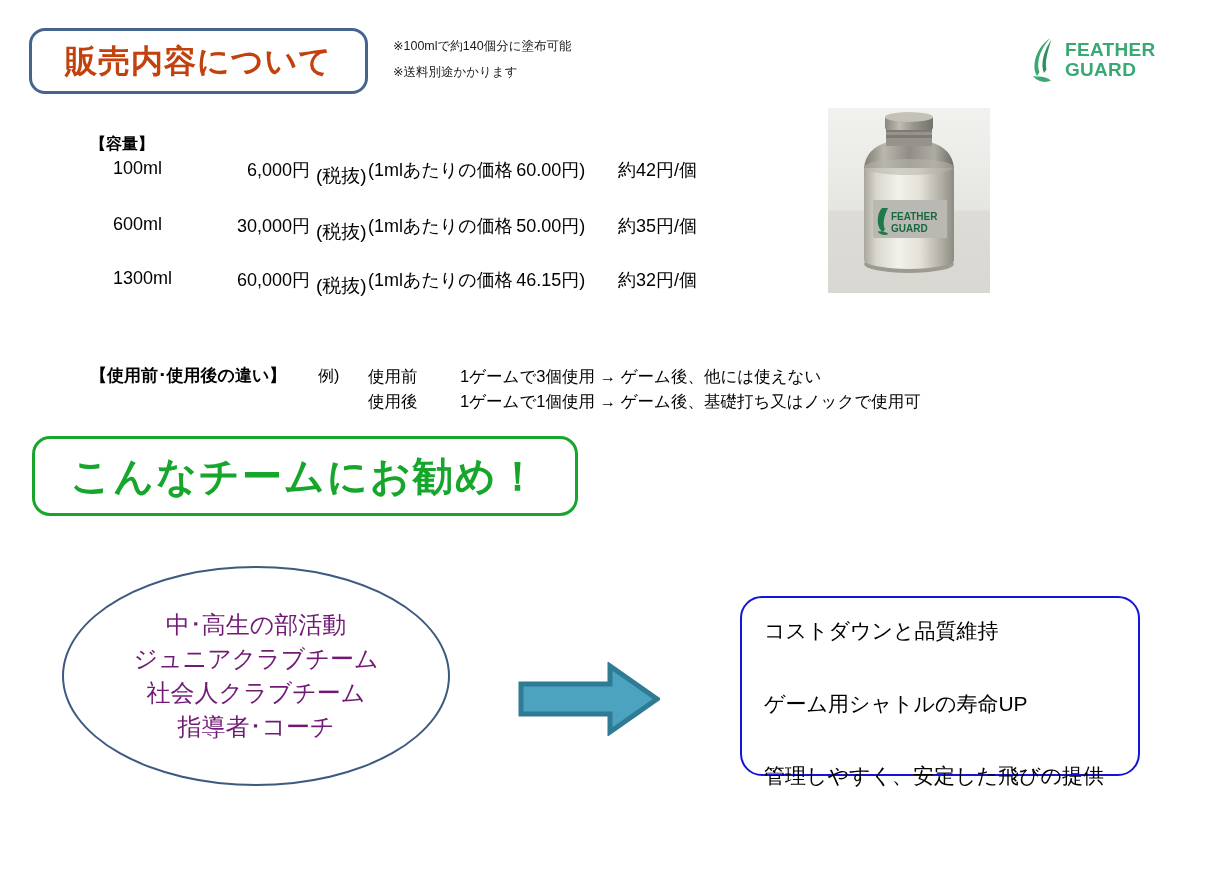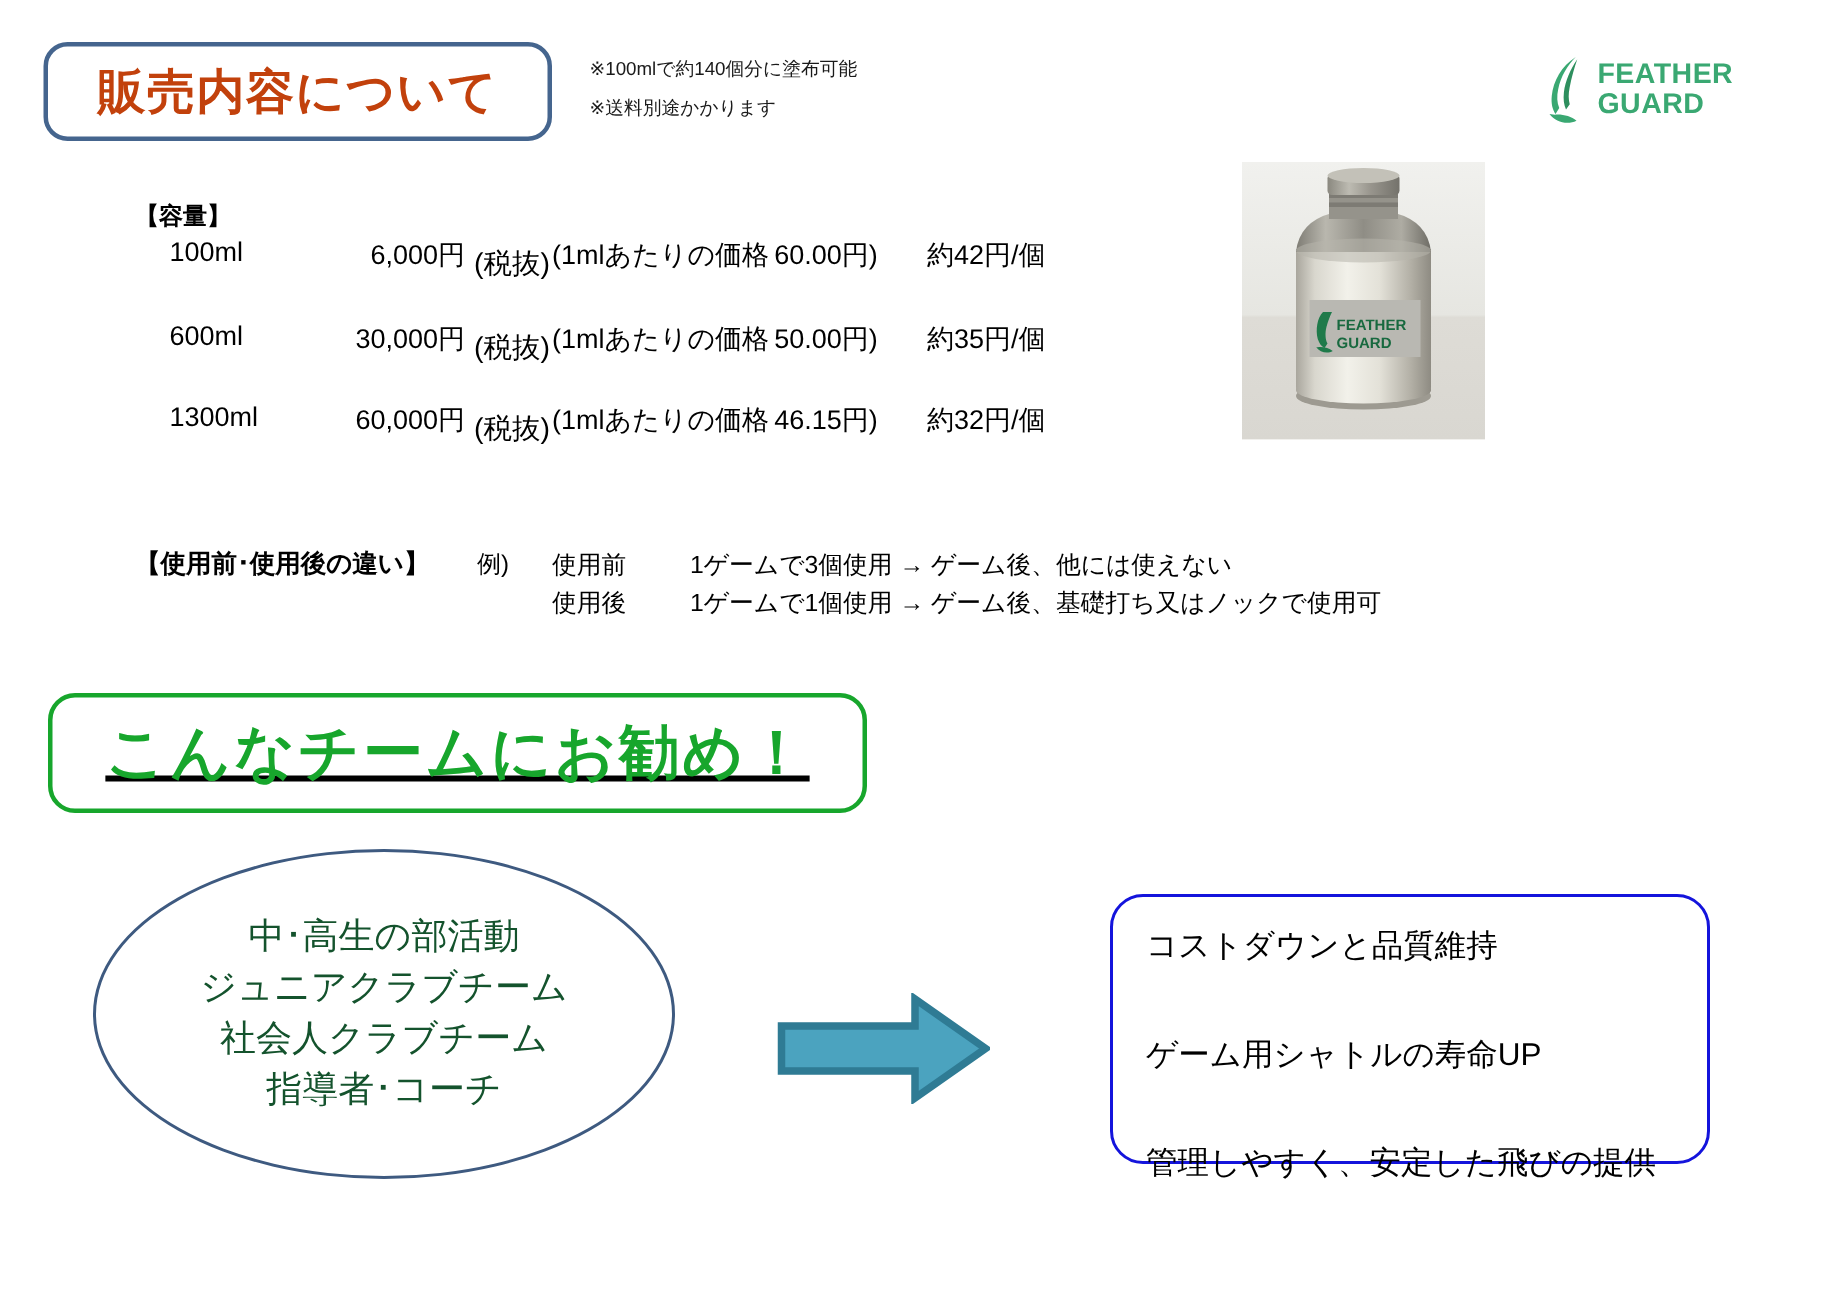--- a/index.html
+++ b/index.html
@@ -174,31 +174,30 @@
   }
   .usage-row .u-detail {
     position: absolute;
     left: 460px;
   }
 
   
   #recommend-box {
     position: absolute;
     left: 32px;
-    top: 462px;
+    top: 436px;
     width: 546px;
     height: 80px;
     border: 3px solid #17a62c;
     border-radius: 18px;
     background: #ffffff;
     box-sizing: border-box;
     display: flex;
     align-items: center;
     justify-content: center;
-    text-decoration: underline;
   }
   #recommend-text {
     font-size: 40px;
     font-weight: bold;
     color: #17a62c;
     letter-spacing: 2px;
     line-height: 1;
   }
 
   
@@ -213,21 +212,21 @@
     background: #ffffff;
     box-sizing: border-box;
     display: flex;
     flex-direction: column;
     align-items: center;
     justify-content: center;
   }
   #target-ellipse .t-line {
     font-size: 24px;
     line-height: 1.42;
-    color: #14532d;
+    color: #701a75;
     white-space: nowrap;
   }
 
   
   #benefit-arrow {
     position: absolute;
     left: 518px;
     top: 662px;
     width: 142px;
     height: 74px;

